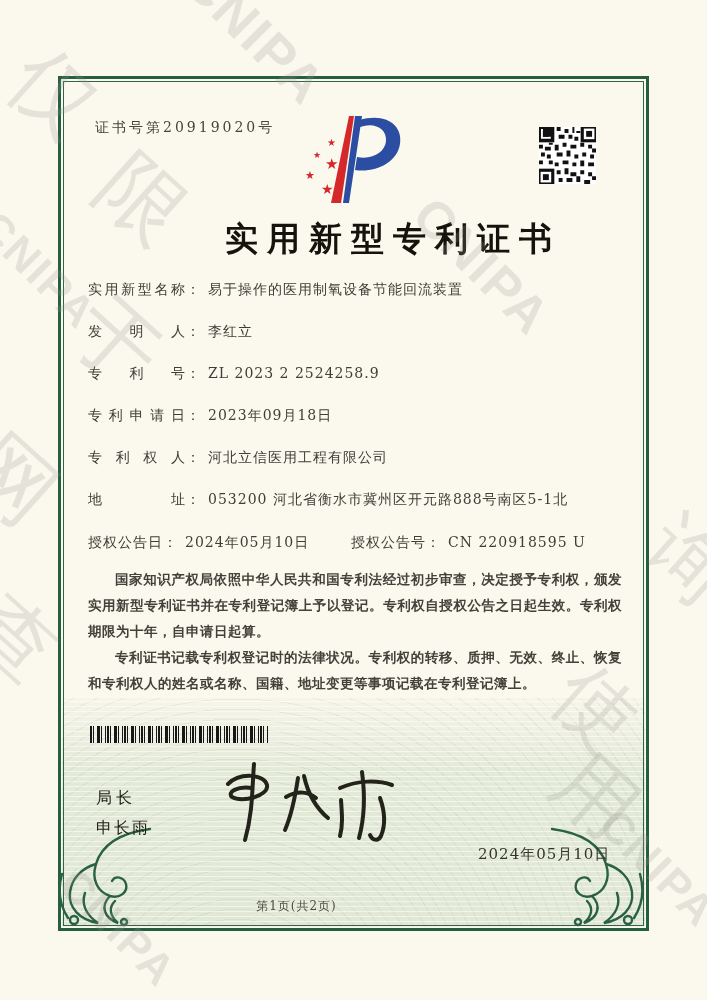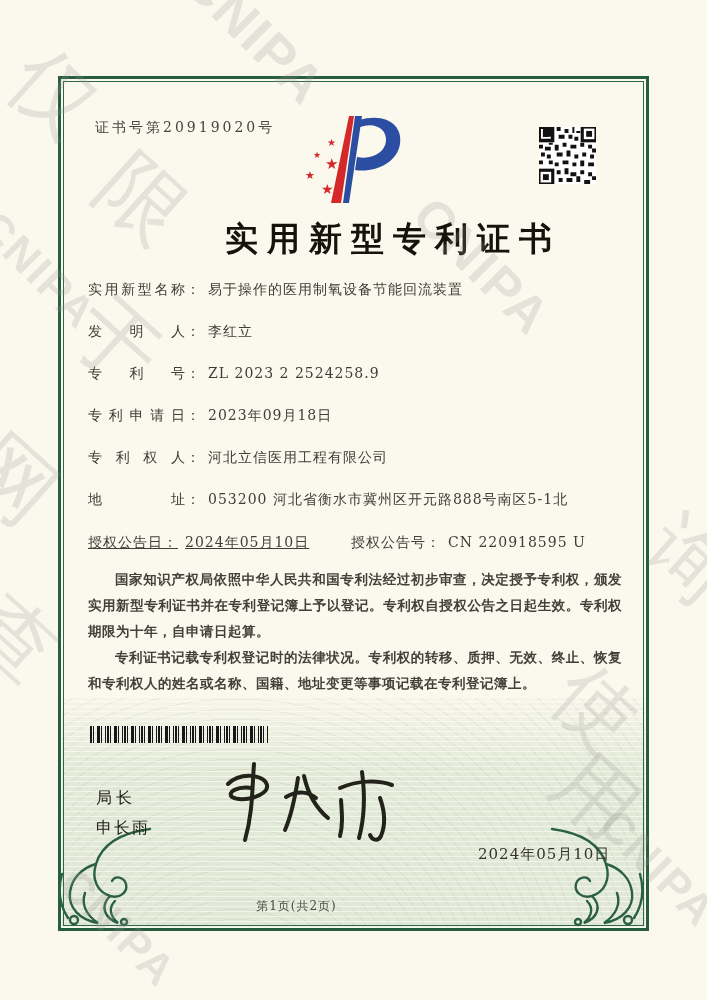--- a/index.html
+++ b/index.html
@@ -43,21 +43,21 @@
   .flourish.br{left:548px; top:826px; transform:scaleX(-1);}
   
   .content{position:absolute; inset:0; z-index:3;}
   .certno{position:absolute; left:95px; top:119px; font-size:14px; letter-spacing:3px; color:#45443c;}
   .logo{position:absolute; left:303px; top:106px;}
   .qr{position:absolute; left:539px; top:127px;}
   .title{position:absolute; left:58px; top:217px; width:503px; text-align:right;
          font-size:33px; font-weight:bold; letter-spacing:9px; color:#16130d;}
   .row{position:absolute; left:88px; font-size:14px; letter-spacing:1px; color:#3f3e36; white-space:nowrap;}
   .r1{top:281px;} .r2{top:323px;} .r3{top:365px;} .r4{top:407px;}
-  .r5{top:449px;} .r6{top:491px;} .r7{top:534px;text-decoration:underline;}
+  .r5{top:449px;} .r6{top:491px;} .r7{top:534px;}
   .flabel{display:inline-block; width:98px; text-align:justify; text-align-last:justify; vertical-align:bottom;}
   .val{margin-left:7px;}
   .grant2{position:absolute; left:263px; top:0;}
   .para{position:absolute; left:88px; width:534px; font-size:13.5px; line-height:26px;
         text-indent:2em; letter-spacing:.5px; color:#43423a; text-align:justify;font-weight:bold;}
   .p1{top:566px;} .p2{top:644px;}
   .barcode{position:absolute; left:90px; top:726px; width:178px; height:17px;
     background:repeating-linear-gradient(90deg,
       #17171a 0 2px, rgba(0,0,0,0) 2px 3px,
       #17171a 3px 4px, rgba(0,0,0,0) 4px 7px,

